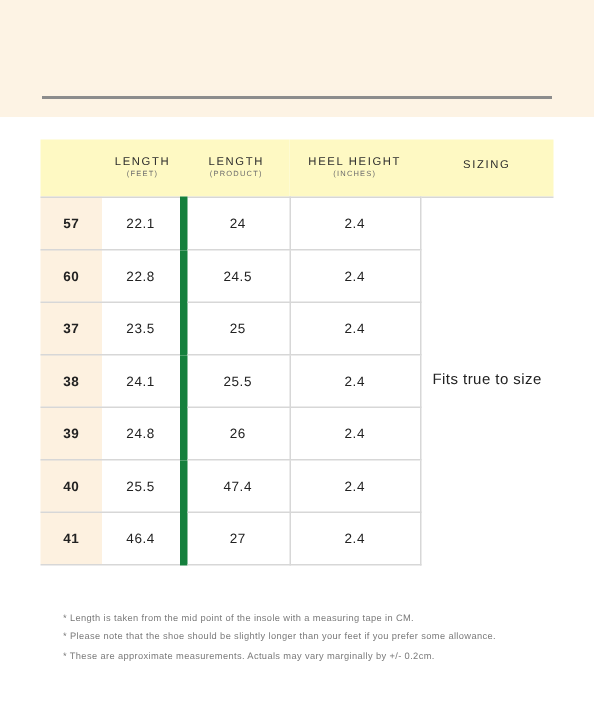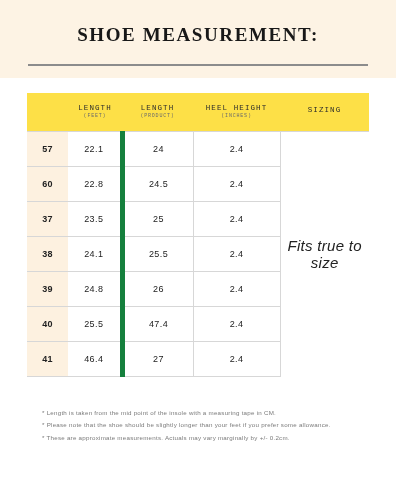--- a/index.html
+++ b/index.html
@@ -60,21 +60,21 @@
     width: 342px;
     table-layout: fixed;
   }
   table.sizechart col.c-size    { width: 41px; }
   table.sizechart col.c-feet    { width: 54px; }
   table.sizechart col.c-product { width: 71px; }
   table.sizechart col.c-heel    { width: 87px; }
   table.sizechart col.c-sizing  { width: 89px; }
 
   
-  thead tr { background: #fde047; font-family: Liberation Mono, monospace; }
+  thead tr { background: #fef9c3; }
   thead th {
     border: 0;
     padding: 0;
     height: 38px;
     vertical-align: middle;
     font-weight: normal;
   }
   .hd {
     display: block;
     text-align: center;
@@ -117,25 +117,24 @@
     font-size: 9px;
     border-right: 0;
     letter-spacing: 0.3px;
   }
   td.feet-cell { border-right: 5px solid #15803d; }
   td.heel-cell { border-right: 1px solid #d7d7d7; margin-left: 36px; }
 
   td.sizing-cell {
     border-right: 0;
     border-bottom: 0;
-    font-size: 15px;
+    font-size: 10px;
     color: #222222;
     letter-spacing: 0.3px;
     vertical-align: middle;
-    font-style: italic;
   }
 
   
   .notes {
     position: absolute;
     left: 42px;
     top: 407px;
     width: 330px;
   }
   .note {
@@ -143,21 +142,20 @@
     color: #7a7a7a;
     line-height: 2.0;
     letter-spacing: 0.25px;
     white-space: nowrap;
   }
 </style>
 </head>
 <body>
 
 <div class="banner">
-  <div class="banner-title">SHOE MEASUREMENT:</div>
   <div class="banner-rule"></div>
 </div>
 
 <div class="table-wrap">
   <table class="sizechart">
     <colgroup>
       <col class="c-size">
         <col class="c-feet">
         <col class="c-product">
         <col class="c-heel">

